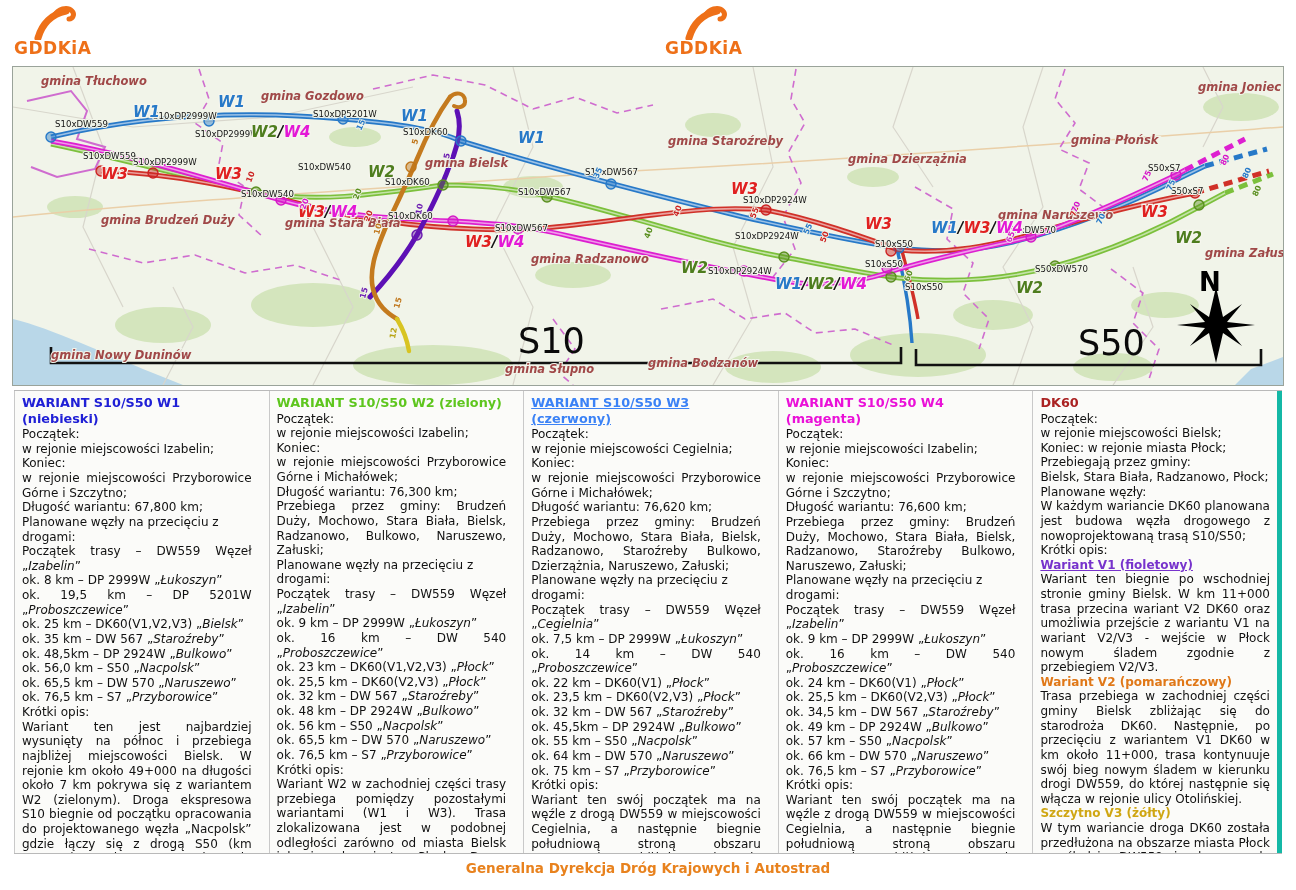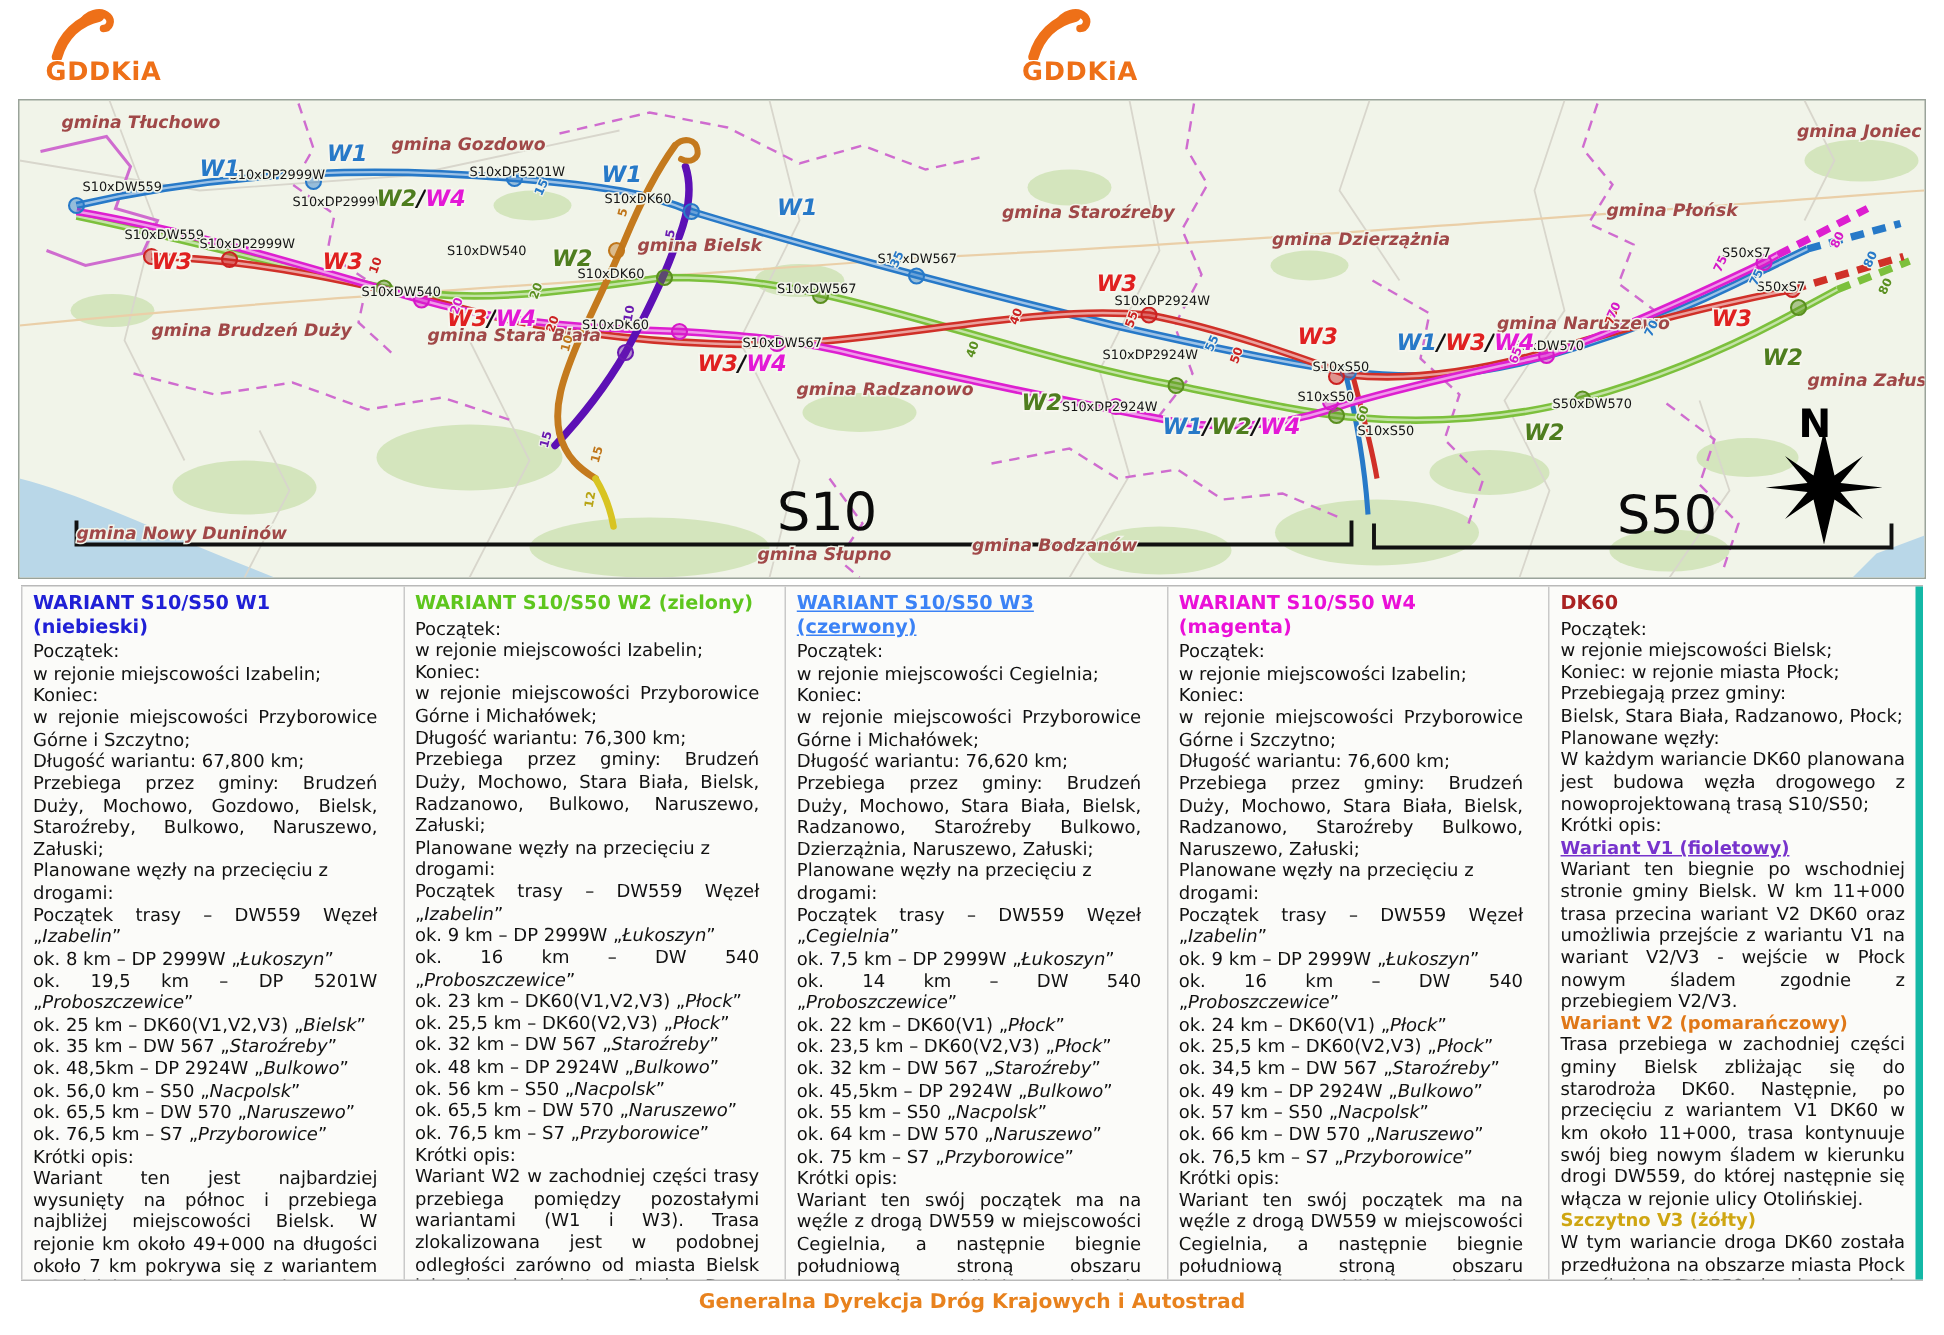--- a/index.html
+++ b/index.html
@@ -1,19 +1,19 @@
 <!DOCTYPE html>
 <html><head>
 <meta charset="utf-8">
 <style>
   html,body{margin:0;padding:0;background:#fff;}
   .page{position:relative;width:1296px;height:890px;background:#fff;overflow:hidden;
         font-family:"DejaVu Sans","Liberation Sans",sans-serif;color:#111;}
   
-  .logo{position:absolute;top:4px;width:110px;text-align:center;}
+  .logo{position:absolute;top:4px;width:110px;text-align:left;}
   .logo .glyph{display:block;margin-left:18px;}
   .logo .wordmark{display:block;color:#ee7018;font-weight:bold;font-size:17px;letter-spacing:.5px;margin-top:-2px;}
   #logo-left{left:14px;}
   #logo-center{left:665px;}
   
   .map-wrap{position:absolute;left:12px;top:66px;width:1272px;height:320px;background:#f1f4e9;border:1px solid #9aa39a;box-sizing:border-box;}
   svg text{font-family:"DejaVu Sans","Liberation Sans",sans-serif;}
   .t-gmina{fill:#a04848;font-style:italic;font-weight:bold;font-size:11.5px;paint-order:stroke;stroke:#f1f4e9;stroke-width:2px;}
   .t-node{fill:#141414;font-size:8.6px;paint-order:stroke;stroke:#f1f4e9;stroke-width:2.2px;}
   .t-route{font-weight:bold;font-style:italic;font-size:15px;paint-order:stroke;stroke:#f6f6ee;stroke-width:2.4px;}
@@ -273,21 +273,20 @@
         <div class="vtitle" style="color: rgb(32, 32, 214);">WARIANT S10/S50 W1 (niebieski)</div>
         <div class="fld">
           <span class="lab blk">Początek:</span>
           <div class="just">w rejonie miejscowości Izabelin;</div>
         </div>
         <div class="fld">
           <span class="lab blk">Koniec:</span>
           <div class="just">w rejonie miejscowości Przyborowice Górne i Szczytno;</div>
         </div>
         <div class="fld just"><span class="lab">Długość wariantu: </span><span>67,800 km;</span></div>
-        <div class="fld just"><span class="lab">Przebiega przez gminy: </span><span>Brudzeń Duży, Mochowo, Gozdowo, Bielsk, Staroźreby, Bulkowo, Naruszewo, Załuski;</span></div>
         <div class="fld">
           <span class="lab blk">Planowane węzły na przecięciu z drogami:</span>
           <div class="nline">Początek trasy – DW559 Węzeł „<i>Izabelin</i>”</div>
           <div class="nline">ok. 8 km – DP 2999W „<i>Łukoszyn</i>”</div>
           <div class="nline">ok. 19,5 km – DP 5201W „<i>Proboszczewice</i>”</div>
           <div class="nline">ok. 25 km – DK60(V1,V2,V3) „<i>Bielsk</i>”</div>
           <div class="nline">ok. 35 km – DW 567 „<i>Staroźreby</i>”</div>
           <div class="nline">ok. 48,5km – DP 2924W „<i>Bulkowo</i>”</div>
           <div class="nline">ok. 56,0 km – S50 „<i>Nacpolsk</i>”</div>
           <div class="nline">ok. 65,5 km – DW 570 „<i>Naruszewo</i>”</div>

